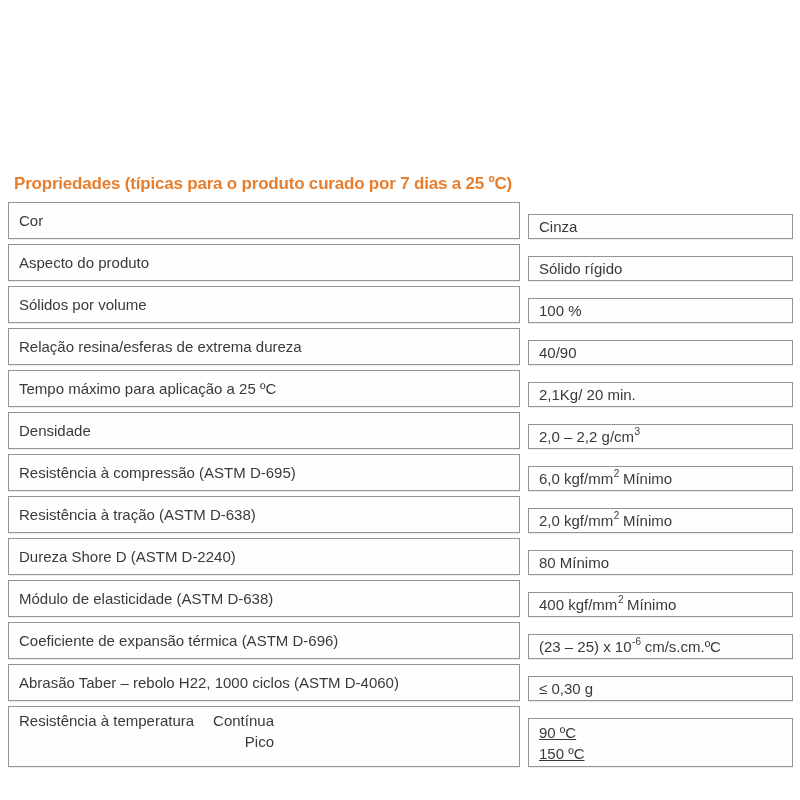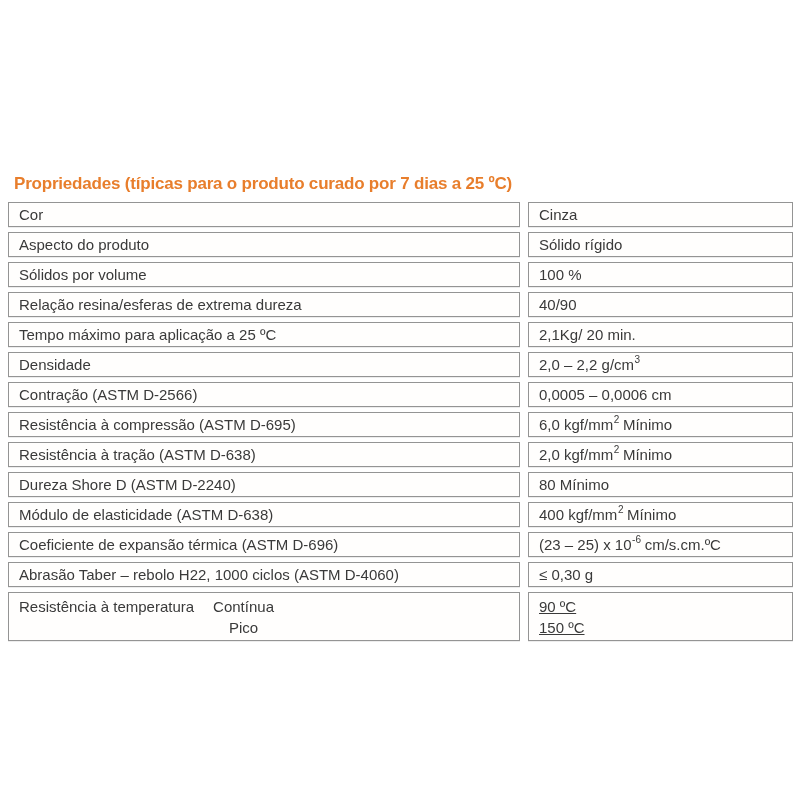--- a/index.html
+++ b/index.html
@@ -52,39 +52,39 @@
     background: #fffefd;
     min-height: 25px;
     display: flex;
     align-items: center;
     font-size: 15px;
     color: var(--text, #3a3a3a);
     padding: 0 8px 1px 10px;
     box-shadow: 0 1px 0 rgba(0,0,0,0.07);
   }
   .cell.left  { width: 512px; flex: none; }
-  .cell.right { flex: 1; }
+  .cell.right { flex: 1; margin-top: 12px; }
   .t-row.tall .cell {
     min-height: 49px;
     align-items: flex-start;
     padding-top: 3px;
   }
   .t-row.tall .cell.right {
     flex-direction: column;
     justify-content: flex-start;
     text-decoration: underline;
   }
   .t-row.tall .val,
   .t-row.tall .lbl,
   .t-row.tall .subline {
     line-height: 21px;
   }
   .sub {
     margin-left: 19px;
-    text-align: center;
+    text-align: right;
   }
   .val { white-space: nowrap; }
   sup {
     font-size: 10px;
     line-height: 0;
     position: relative;
     top: -1px;
     left: 0.5px;
   }
 </style>
@@ -137,28 +137,20 @@
       <div class="t-row">
         <div class="cell left">
           <span class="lbl">Densidade</span>
         </div>
         <div class="cell right">
           <span class="val">2,0 – 2,2 g/cm<sup>3</sup></span>
         </div>
       </div>
       <div class="t-row">
         <div class="cell left">
-          <span class="lbl">Contração (ASTM D-2566)</span>
-        </div>
-        <div class="cell right">
-          <span class="val">0,0005 – 0,0006 cm</span>
-        </div>
-      </div>
-      <div class="t-row">
-        <div class="cell left">
           <span class="lbl">Resistência à compressão (ASTM D-695)</span>
         </div>
         <div class="cell right">
           <span class="val">6,0 kgf/mm<sup>2</sup> Mínimo</span>
         </div>
       </div>
       <div class="t-row">
         <div class="cell left">
           <span class="lbl">Resistência à tração (ASTM D-638)</span>
         </div>

